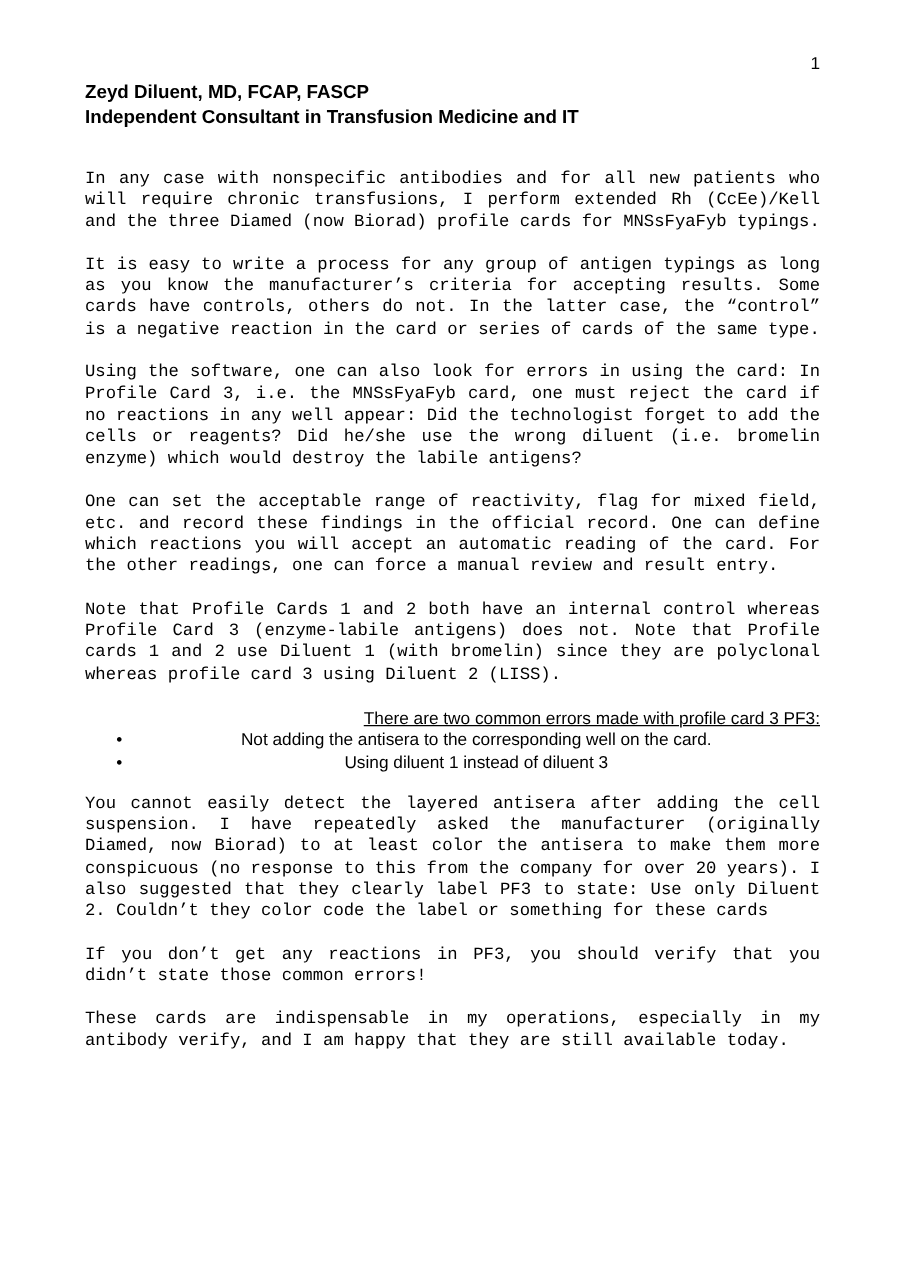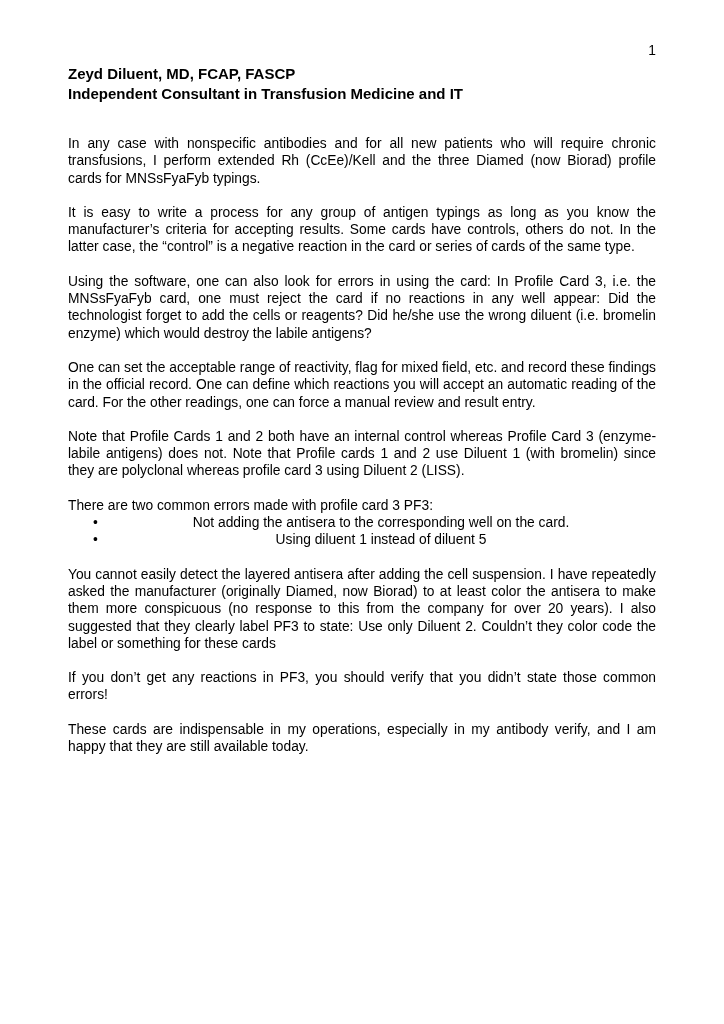--- a/index.html
+++ b/index.html
@@ -35,29 +35,31 @@
     line-height: 19.5px;
   }
   .title-line {
     margin: 0;
   }
   .body-para {
     margin: 17px 0 0 0;
     font-size: 13.8px;
     line-height: 17.3px;
     text-align: justify;
+    font-family: Liberation Mono, monospace;
   }
   .body-para.first {
     margin-top: 32px;
   }
   .list-intro {
     margin: 17px 0 0 0;
     font-size: 13.8px;
     line-height: 17.3px;
-    text-align: left;
+    text-align: right;
+    text-decoration: underline;
   }
   .bullet-list {
     margin: 0;
     padding: 0;
     list-style: none;
     font-size: 13.8px;
     line-height: 17.3px;
   }
   .bullet-item {
     display: flex;
@@ -98,21 +100,21 @@
 
     <p class="list-intro">There are two common errors made with profile card 3 PF3:</p>
 
     <ul class="bullet-list">
       <li class="bullet-item">
         <span class="bullet-glyph">•</span>
         <span class="bullet-text">Not adding the antisera to the corresponding well on the card.</span>
       </li>
       <li class="bullet-item">
         <span class="bullet-glyph">•</span>
-        <span class="bullet-text">Using diluent 1 instead of diluent 5</span>
+        <span class="bullet-text">Using diluent 1 instead of diluent 3</span>
       </li>
     </ul>
 
     <p class="body-para">You cannot easily detect the layered antisera after adding the cell suspension.  I have repeatedly asked the manufacturer (originally Diamed, now Biorad) to at least color the antisera to make them more conspicuous (no response to this from the company for over 20 years).  I also suggested that they clearly label PF3 to state:  Use only Diluent 2.  Couldn’t they color code the label or something for these cards</p>
 
     <p class="body-para">If you don’t get any reactions in PF3, you should verify that you didn’t state those common errors!</p>
 
     <p class="body-para">These cards are indispensable in my operations, especially in my antibody verify, and I am happy that they are still available today.</p>
 
   </div>

